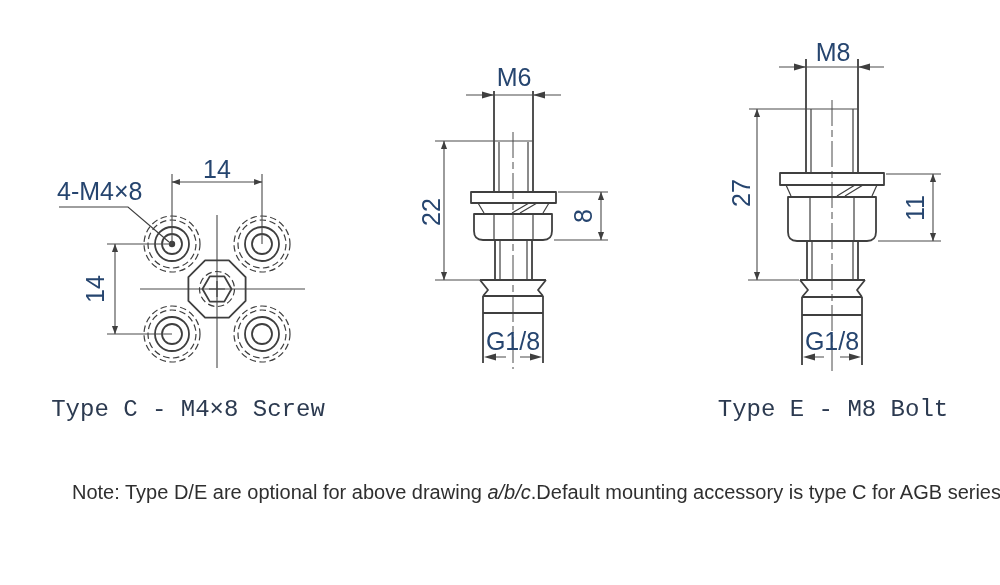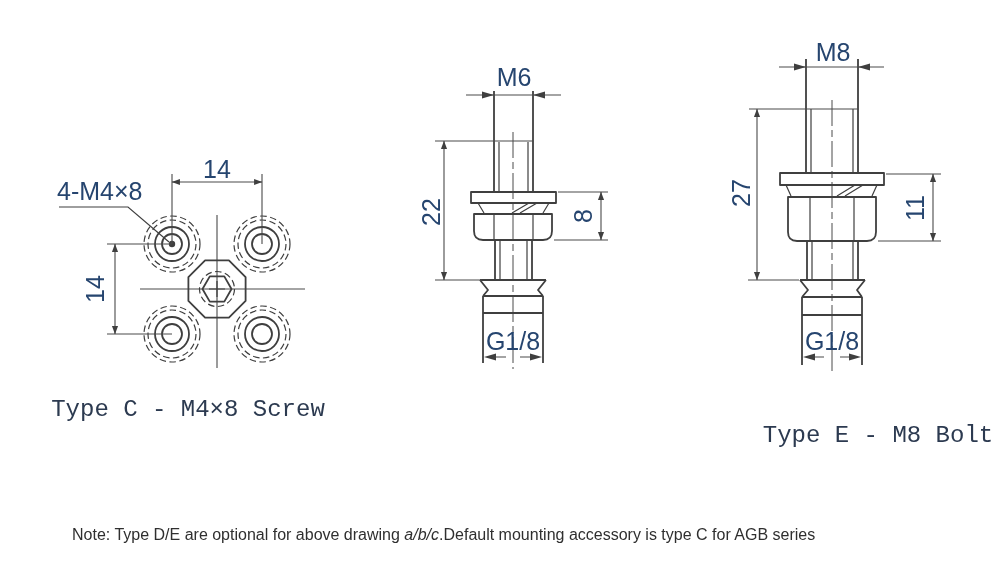--- a/index.html
+++ b/index.html
@@ -18,21 +18,21 @@
   svg text.dim{
     font-family:"Liberation Sans",sans-serif;
     font-size:25px;fill:#26456f;
   }
   .caption{
     position:absolute;top:397px;transform:translateX(-50%);
     font-size:24px;color:#2c3a50;white-space:nowrap;line-height:1.1;font-family:Liberation Mono, monospace;
   }
   .note{
     position:absolute;left:72px;top:481px;
-    font-size:16px;color:#2f2f2f;white-space:nowrap;margin-top:45px;
+    font-size:20px;color:#2f2f2f;white-space:nowrap;
   }
   .note .it{font-style:italic;}
 </style>
 </head>
 <body>
 
 <div class="canvas">
 
   <svg class="layer" width="1000" height="585" viewBox="0 0 1000 585">
     <defs>
@@ -138,19 +138,19 @@
       <polygon class="solidfill" points="861,357 849,353.6 849,360.4"></polygon>
 
       <text class="dim" x="833" y="61" text-anchor="middle">M8</text>
       <text class="dim" x="750" y="193" text-anchor="middle" transform="rotate(-90 750 193)">27</text>
       <text class="dim" x="924" y="208" text-anchor="middle" transform="rotate(-90 924 208)">11</text>
       <text class="dim" x="832" y="350" text-anchor="middle">G1/8</text>
     </g>
   </svg>
 
   <div class="caption" style="left:188px;">Type C - M4×8 Screw</div>
-  <div class="caption" style="left:878px;margin-top:26px;">Type E - M8 Bolt</div>
+  <div class="caption" style="left:833px;">Type E - M8 Bolt</div>
 
   <div class="note">
     <span>Note: Type D/E are optional for above drawing </span><span class="it">a/b/c</span><span>.Default mounting accessory is type C for AGB series</span>
   </div>
 
 </div>
 
 </body></html>

